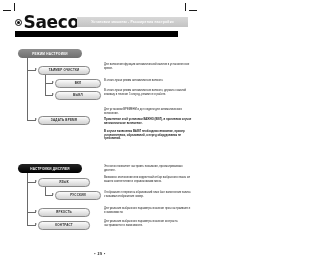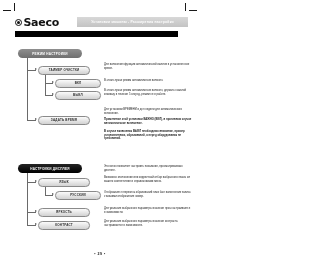--- a/index.html
+++ b/index.html
@@ -36,21 +36,21 @@
     width:7px;height:7px;border-radius:50%;
     border:1.1px solid #111;
     display:inline-block;position:relative;
     box-sizing:border-box;
   }
   .logo-mark::after{
     content:"";position:absolute;left:1px;top:1px;
     width:3px;height:3px;border-radius:50%;background:#111;
   }
   .logo-text{
-    font-size:11px;font-weight:bold;color:#111;
+    font-size:17px;font-weight:bold;color:#111;
     letter-spacing:-0.3px;line-height:11px;
     font-family:"DejaVu Sans", sans-serif;
   }
   .header-band{
     position:absolute;left:62px;top:1px;right:4px;height:10px;
     background:linear-gradient(to bottom,#d8d8d8,#c3c3c3);
     display:flex;align-items:center;justify-content:center;
   }
   .header-band span{
     font-size:3.4px;font-weight:bold;color:#fdfdfd;

